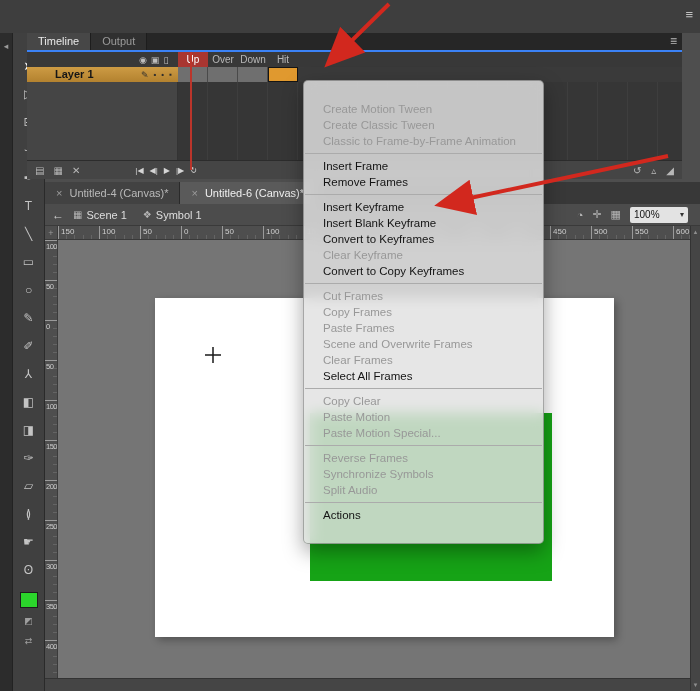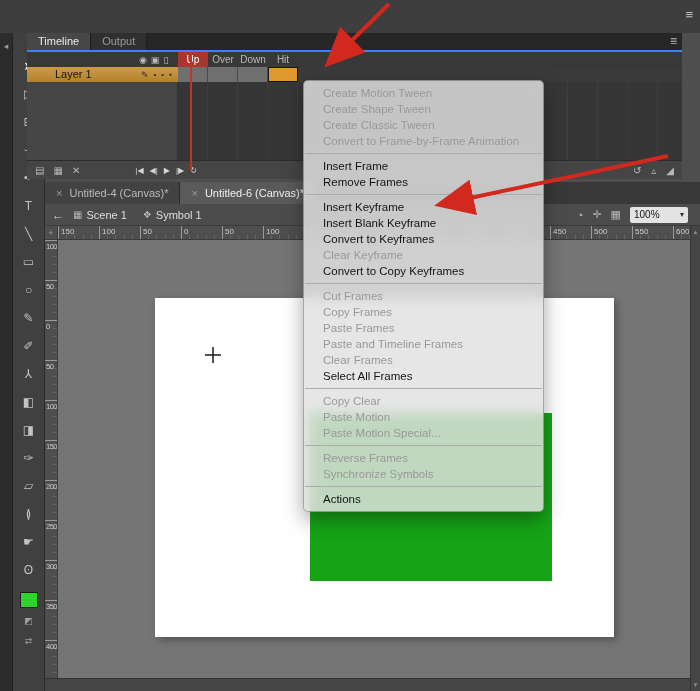--- a/index.html
+++ b/index.html
@@ -31,21 +31,21 @@
   .tl-tabs{position:absolute;left:0;top:0;right:0;height:17px;background:#262626;display:flex;align-items:stretch;}
   .tl-tab{padding:0 11px;font-size:11px;line-height:17px;color:#9a9a9a;background:#303030;border-right:1px solid #1d1d1d;}
   .tl-tab.active{background:#474747;color:#e9e9e9;}
   .tl-menu{margin-left:auto;margin-right:5px;color:#bdbdbd;font-size:12px;line-height:17px;}
   .tl-header{position:absolute;left:0;top:19px;right:0;height:15px;background:#383838;}
   .hdr-icons{position:absolute;left:112px;top:0;height:15px;display:flex;gap:4px;align-items:center;}
   .hdr-ic{font-size:9px;color:#bdbdbd;}
   .frame-labels{position:absolute;left:151px;top:0;height:15px;display:flex;}
   .fl{width:30px;height:15px;text-align:center;font-size:10px;line-height:15px;color:#b8b8b8;}
   .fl.up{background:#a93631;color:#ffffff;}
-  .tl-layer-row{position:absolute;left:0;top:34px;right:0;height:15px;background:#3a3a3a;}
+  .tl-layer-row{position:absolute;left:0;top:34px;right:0;height:15px;background:#3a3a3a;font-weight:bold;}
   .layer-left{position:absolute;left:0;top:0;display:flex;align-items:center;width:151px;height:15px;
               background:linear-gradient(180deg,#cd9b44,#b3822f);padding:0 6px 0 28px;}
   .layer-name{font-size:11px;color:#161616;flex:1;line-height:15px;}
   .layer-pencil{font-size:9px;color:#2e2e2e;margin-right:5px;}
   .dot{font-size:8px;color:#2e2e2e;margin-right:5px;}
   .sq{font-size:8px;color:#2e2e2e;}
   .frame-cells{position:absolute;left:151px;top:0;height:15px;display:flex;}
   .fc{width:30px;height:15px;background:#6f6f6f;border-right:1px solid #4a4a4a;}
   .fc.selected{background:#e0992f;border:1px solid #151515;}
   .tl-rows{position:absolute;left:0;top:49px;right:0;bottom:19px;display:flex;}
@@ -101,21 +101,21 @@
   
   .canvas{position:absolute;left:58px;top:240px;width:632px;height:438px;background:#757575;overflow:hidden;}
   .stage{position:absolute;left:97px;top:58px;width:459px;height:339px;background:#ffffff;
          box-shadow:3px 3px 8px rgba(0,0,0,0.30);}
   .green-rect{position:absolute;left:155px;top:115px;width:242px;height:168px;background:#16a316;}
 
   
   .ctx-menu{position:absolute;left:303px;top:80px;width:241px;z-index:20;
             background:rgba(225,225,225,0.84);-webkit-backdrop-filter:blur(7px);backdrop-filter:blur(7px);
             border:1px solid rgba(0,0,0,0.28);border-radius:5px;
-            box-shadow:0 8px 20px rgba(0,0,0,0.35);padding:4px 0;}
+            box-shadow:0 8px 20px rgba(0,0,0,0.35);padding:20px 0;}
   .mi{height:16px;line-height:16px;font-size:11.5px;color:#141414;padding:0 10px 0 19px;
       white-space:nowrap;overflow:hidden;}
   .mi.disabled{color:#989898;}
   .mi.separator{height:1px;background:#ababab;margin:4px 1px;padding:0;line-height:1px;}
 
   
   .right-strip{position:absolute;left:690px;top:226px;width:10px;height:465px;background:#454545;
                border-left:1px solid #333;display:flex;flex-direction:column;justify-content:space-between;
                align-items:center;padding:3px 0;font-size:6px;color:#8e8e8e;}
   .bottom-strip{position:absolute;left:45px;top:678px;width:645px;height:13px;background:#454545;
@@ -366,30 +366,27 @@
       <div class="green-rect"></div>
     </div>
   </div>
 
   <div class="ctx-menu">
 
       <div class="mi disabled">
         <span class="mi-label">Create Motion Tween</span>
       </div>
 
-      <div class="mi disabled">
-        <span class="mi-label">Create Shape Tween</span>
-      </div>
 
       <div class="mi disabled">
         <span class="mi-label">Create Classic Tween</span>
       </div>
 
       <div class="mi disabled">
-        <span class="mi-label">Convert to Frame-by-Frame Animation</span>
+        <span class="mi-label">Classic to Frame-by-Frame Animation</span>
       </div>
 
       <div class="mi separator">
         <span class="mi-label"></span>
       </div>
 
       <div class="mi enabled">
         <span class="mi-label">Insert Frame</span>
       </div>
 
@@ -431,21 +428,21 @@
 
       <div class="mi disabled">
         <span class="mi-label">Copy Frames</span>
       </div>
 
       <div class="mi disabled">
         <span class="mi-label">Paste Frames</span>
       </div>
 
       <div class="mi disabled">
-        <span class="mi-label">Paste and Timeline Frames</span>
+        <span class="mi-label">Scene and Overwrite Frames</span>
       </div>
 
       <div class="mi disabled">
         <span class="mi-label">Clear Frames</span>
       </div>
 
       <div class="mi enabled">
         <span class="mi-label">Select All Frames</span>
       </div>
 
@@ -470,20 +467,23 @@
       </div>
 
       <div class="mi disabled">
         <span class="mi-label">Reverse Frames</span>
       </div>
 
       <div class="mi disabled">
         <span class="mi-label">Synchronize Symbols</span>
       </div>
 
+      <div class="mi disabled">
+        <span class="mi-label">Split Audio</span>
+      </div>
 
       <div class="mi separator">
         <span class="mi-label"></span>
       </div>
 
       <div class="mi enabled">
         <span class="mi-label">Actions</span>
       </div>
     </div>
 

